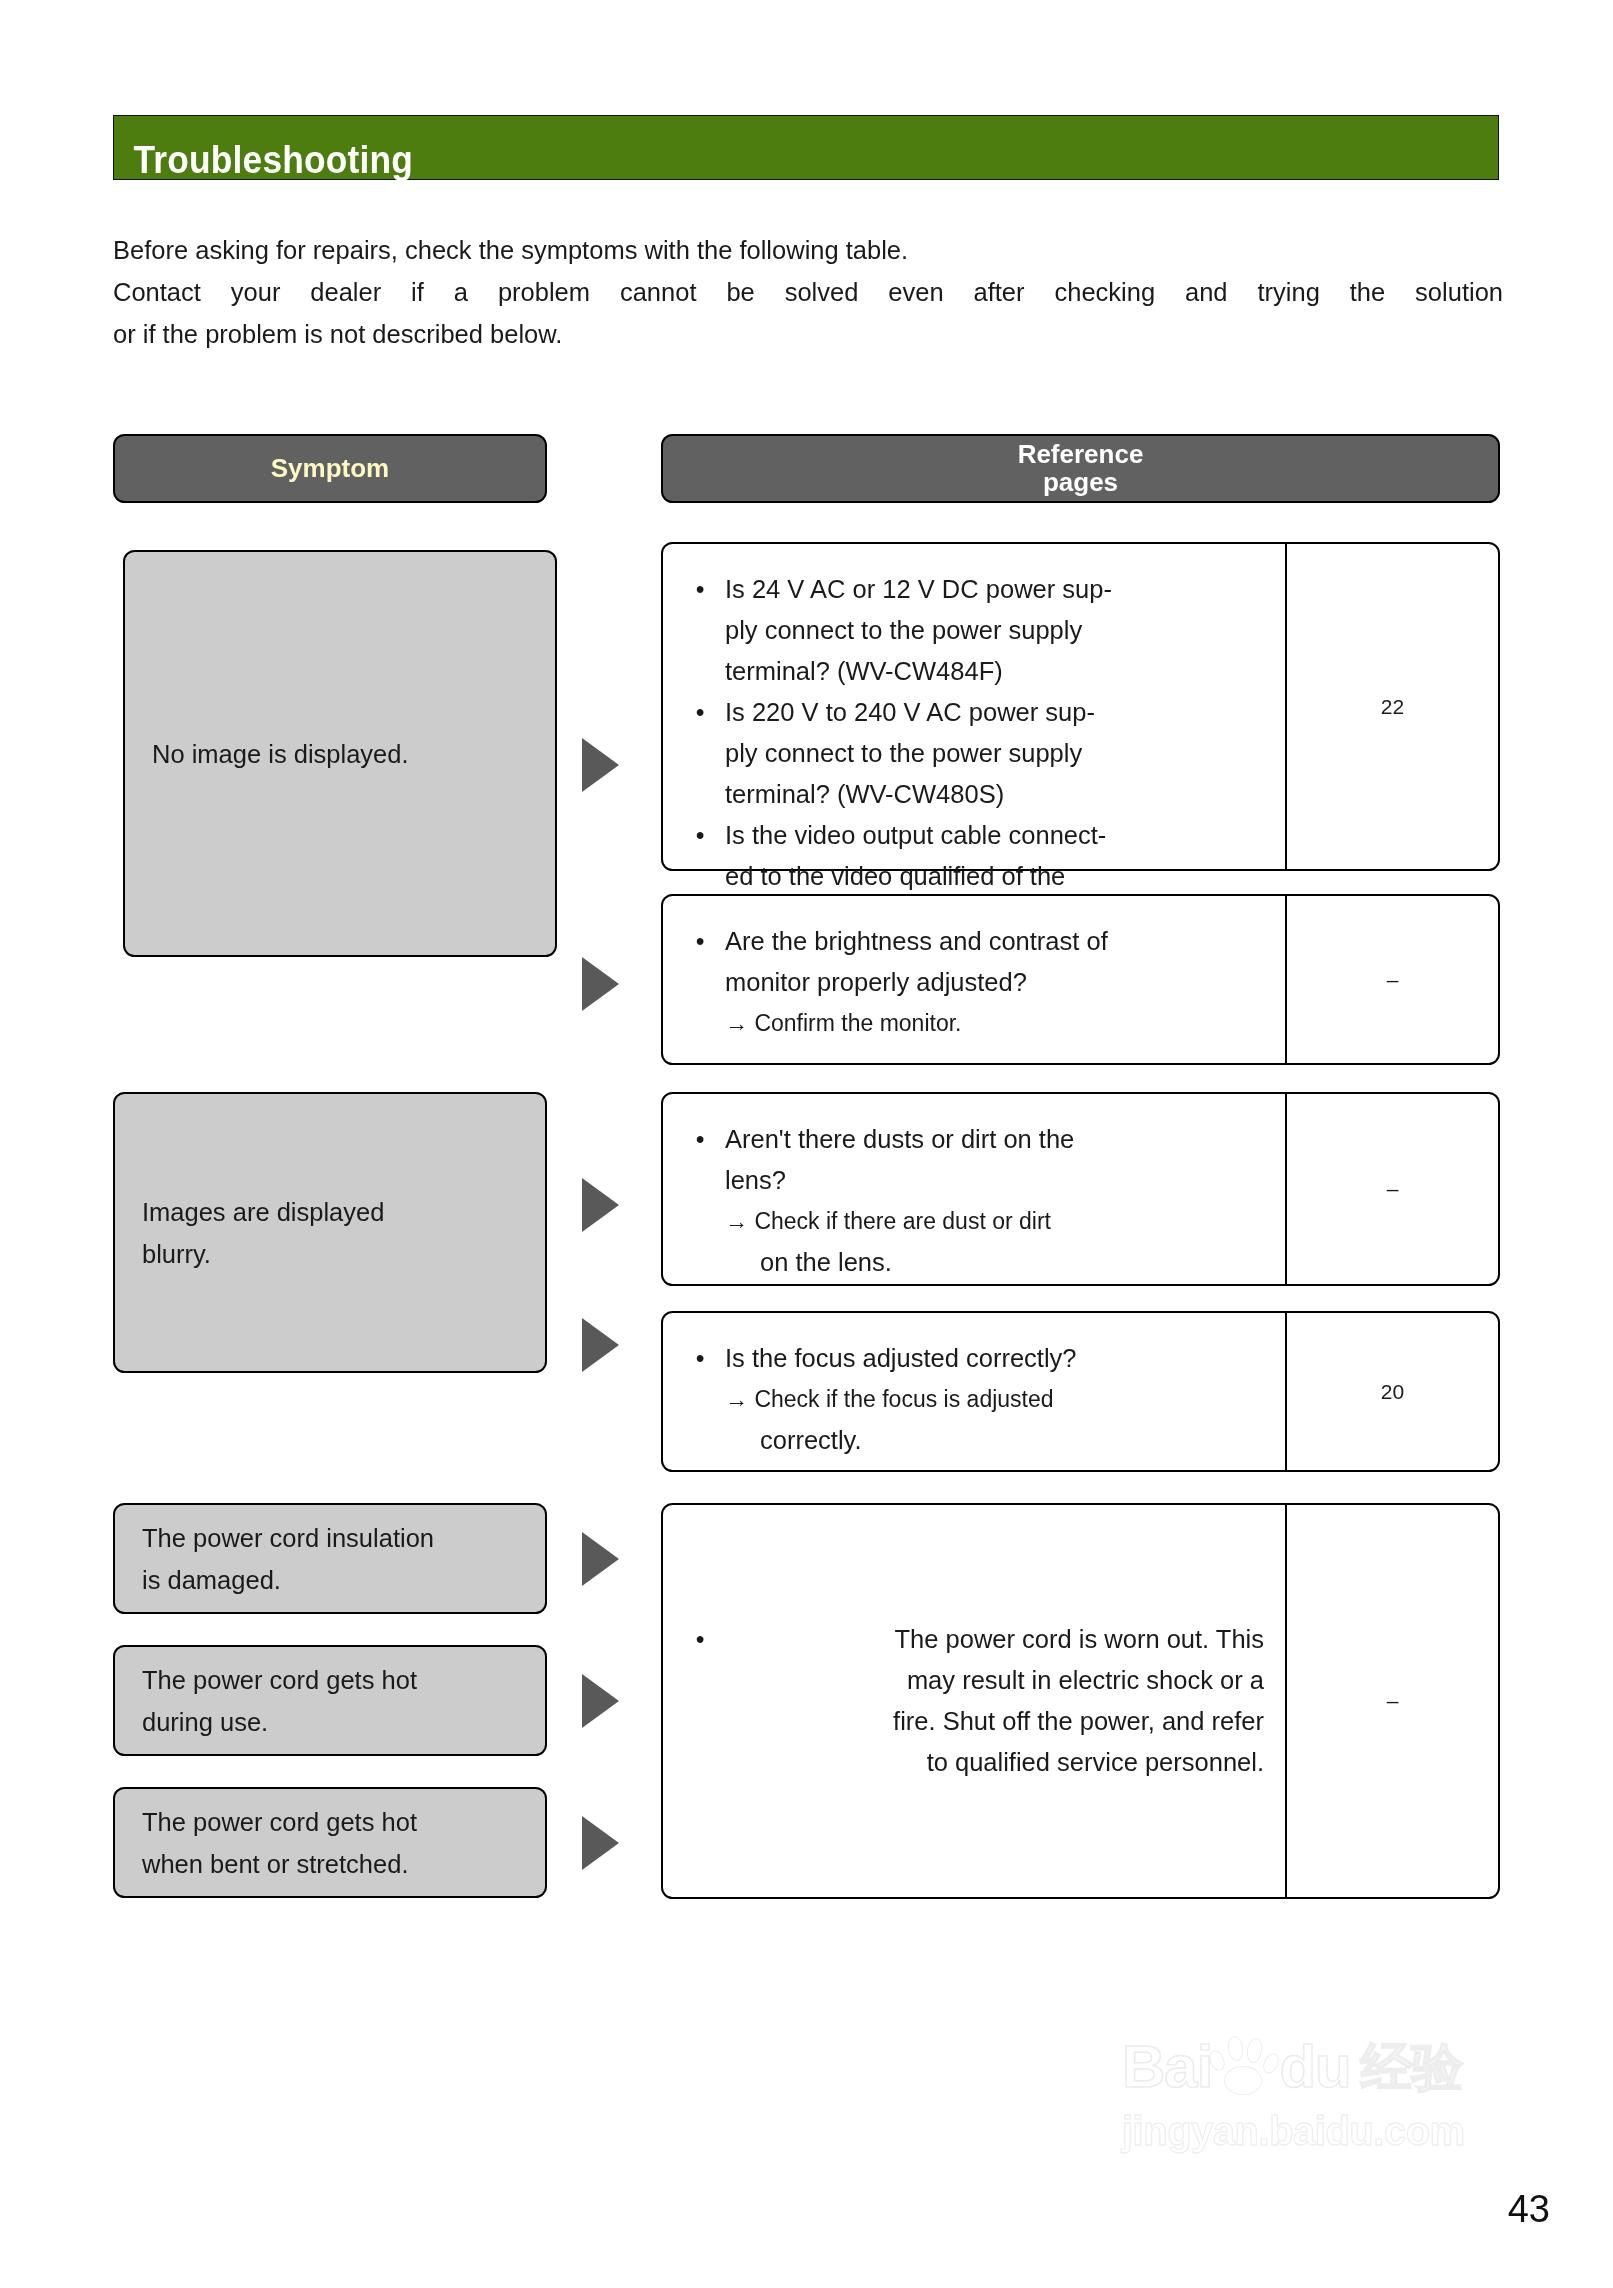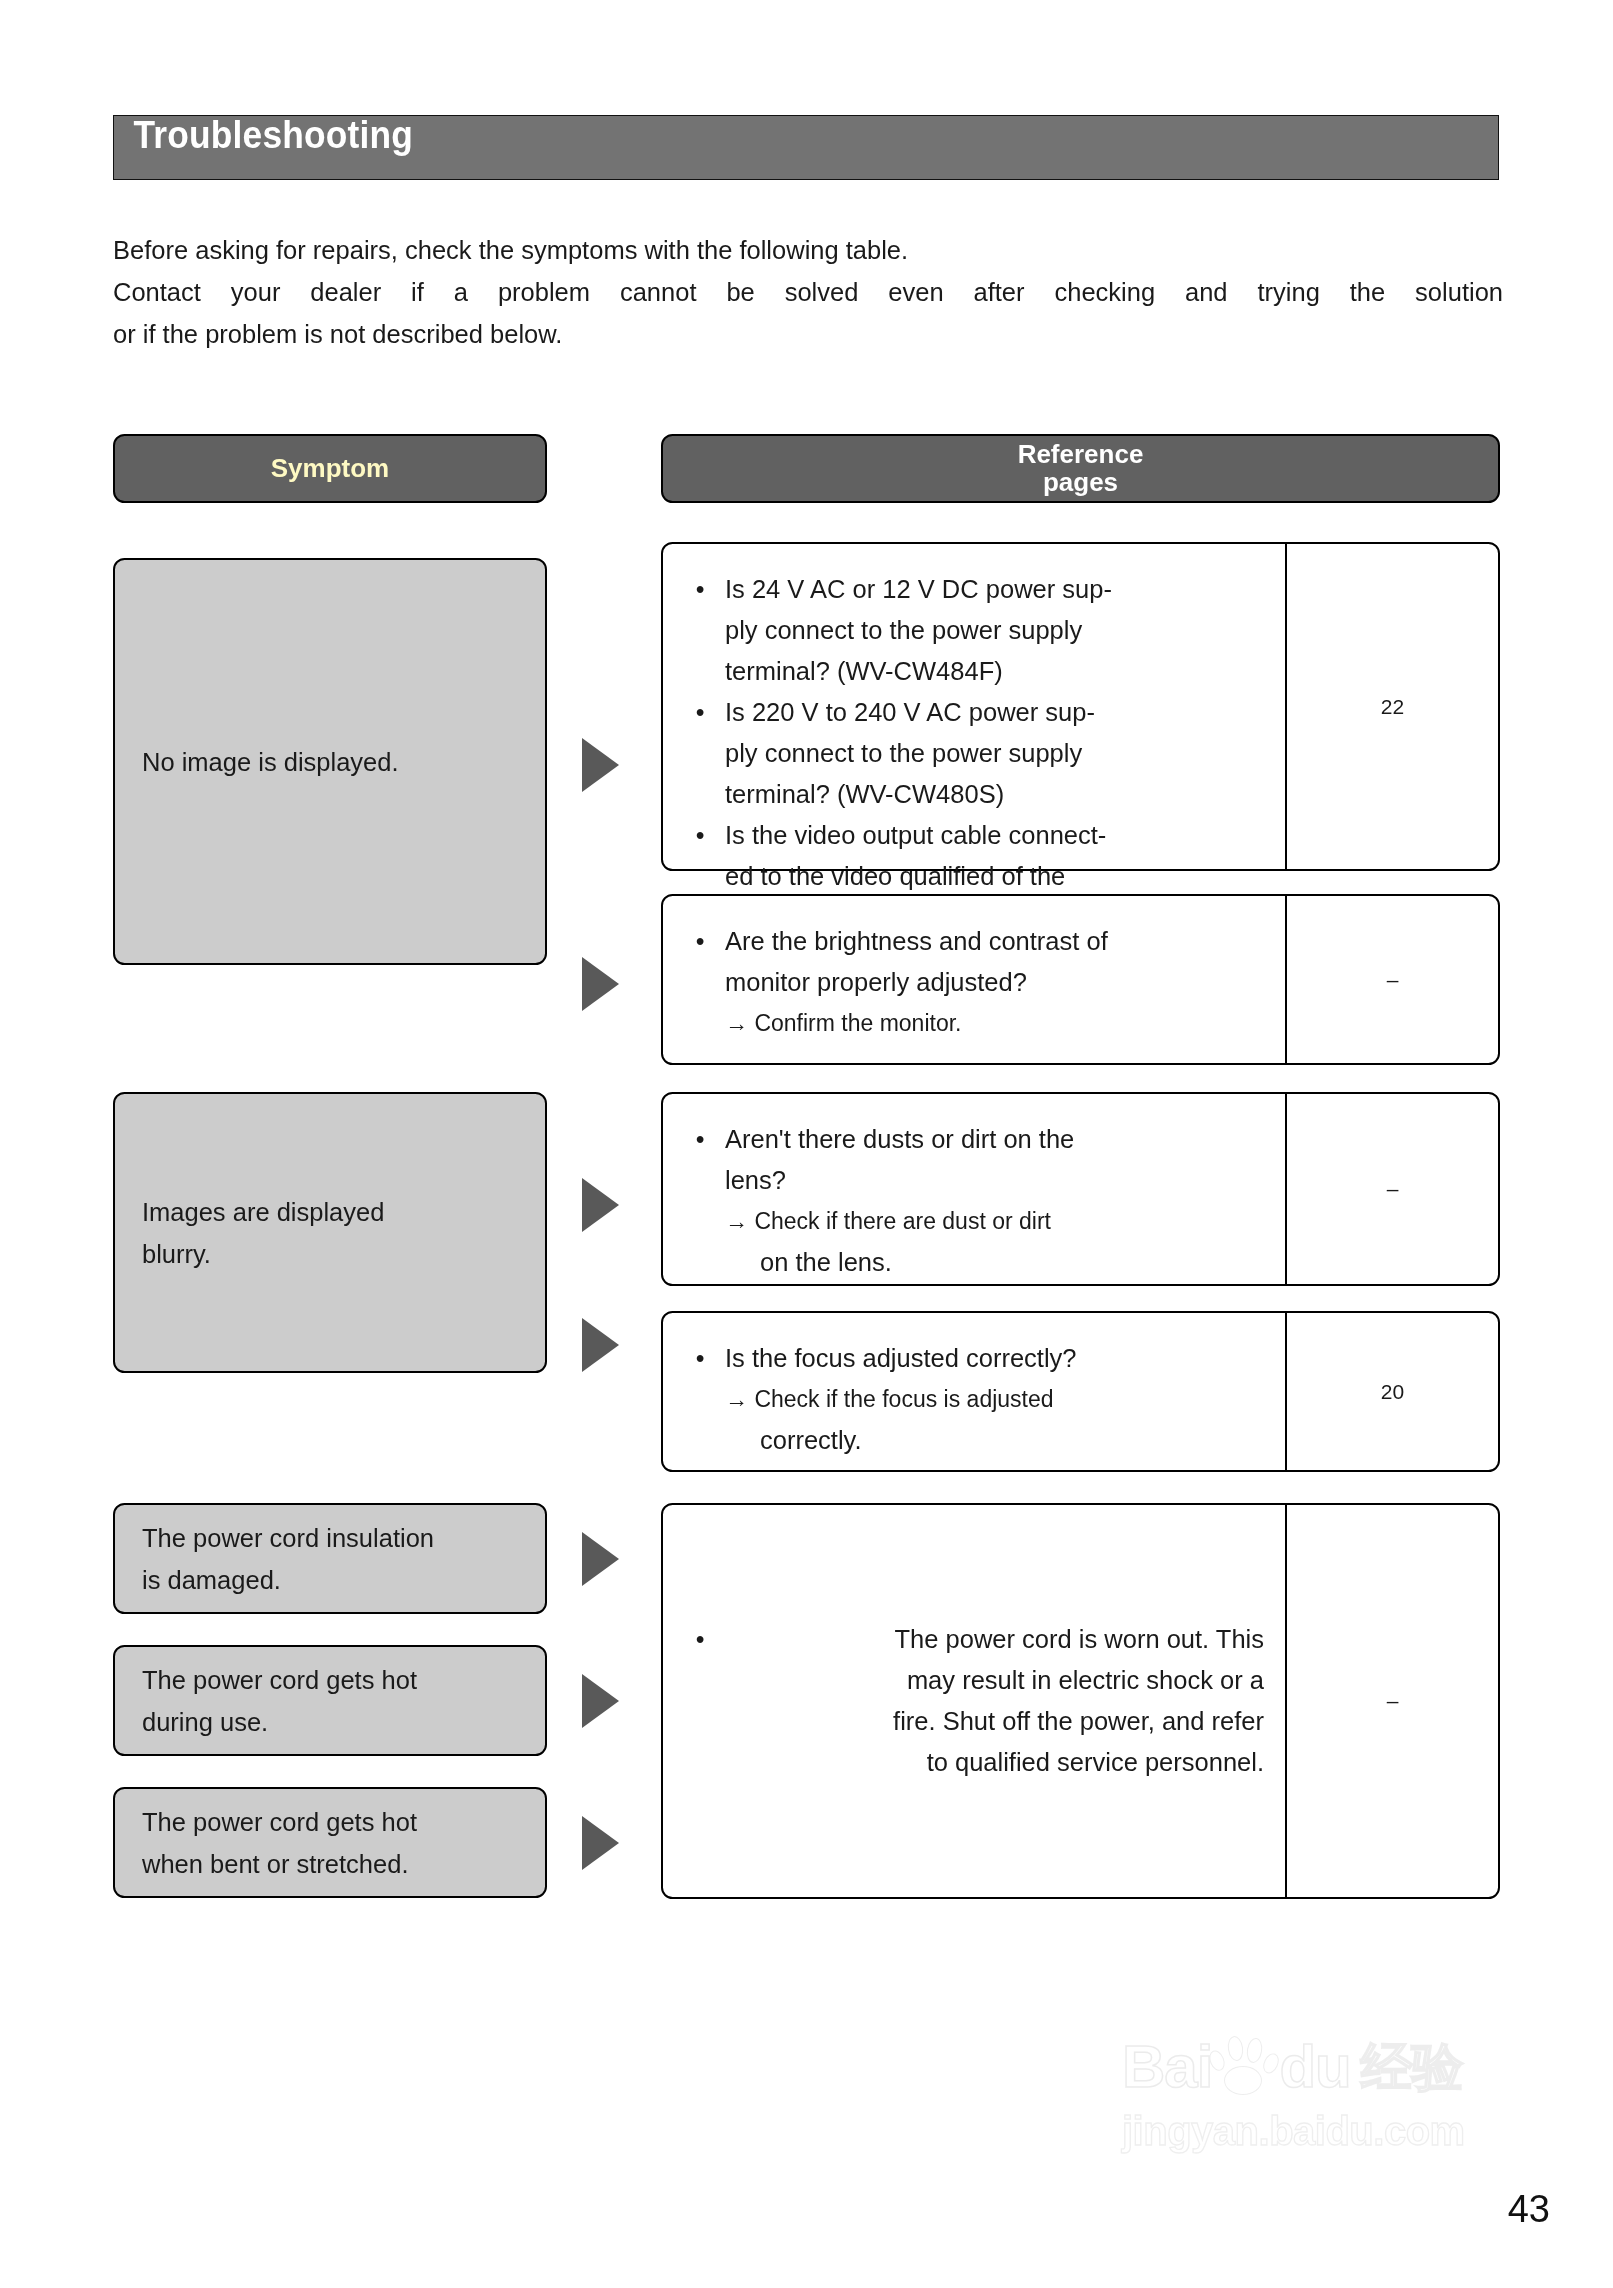--- a/index.html
+++ b/index.html
@@ -24,24 +24,24 @@
     padding: 0;
   }
 
   
   .title-bar {
     position: absolute;
     left: 113px;
     top: 115px;
     width: 1386px;
     height: 65px;
-    background: #737373;
+    background: #4d7c0f;
     border: 1.9px solid #111111;
     display: flex;
-    align-items: flex-start;
+    align-items: flex-end;
   }
   .title-bar-text {
     color: #ffffff;
     font-size: 38px;
     font-weight: bold;
     letter-spacing: 0.2px;
     padding-left: 21px;
     line-height: 1;
     transform: scaleX(0.93);
     transform-origin: left center;
@@ -325,21 +325,21 @@
       <div class="hdr-right">
         <div class="hdr-ref">
           <span>Reference</span>
           <span>pages</span>
         </div>
       </div>
     </div>
 
     <div class="body-grid">
 
-      <div class="sym-box" style="top:16px; height:407px;">
+      <div class="sym-box" style="top:8px; height:407px;margin-left:10px;">
         <div class="sym-text">No image is displayed.</div>
       </div>
       <div class="arrow" style="left:469px; top:196px;"></div>
       <div class="arrow" style="left:469px; top:415px;"></div>
 
       <div class="cause-box" style="top:0px; height:329px;">
         <div class="cause-text">
           <ul class="bullets">
             <li>
               <span class="ln">Is 24 V AC or 12 V DC power sup-</span>

